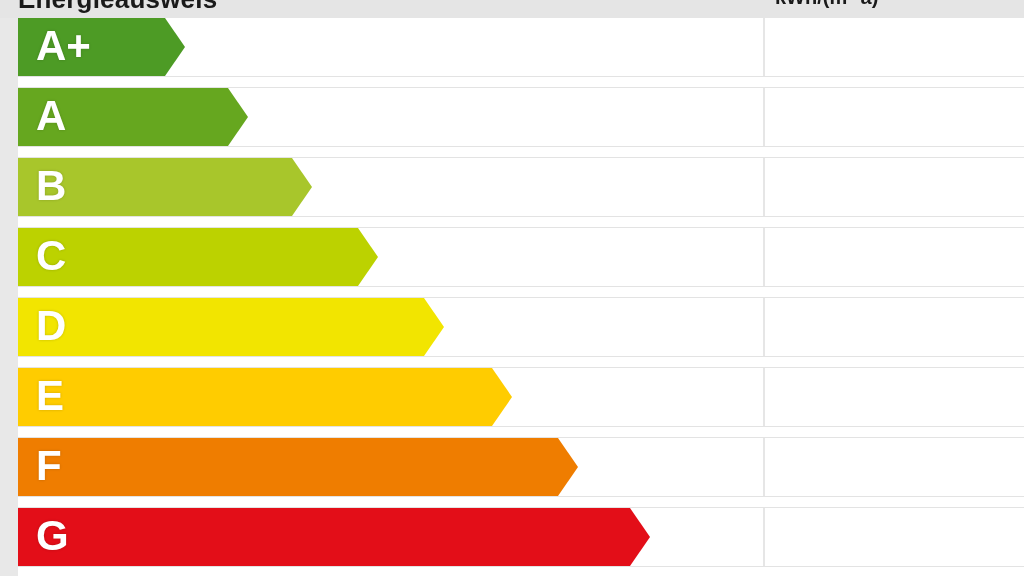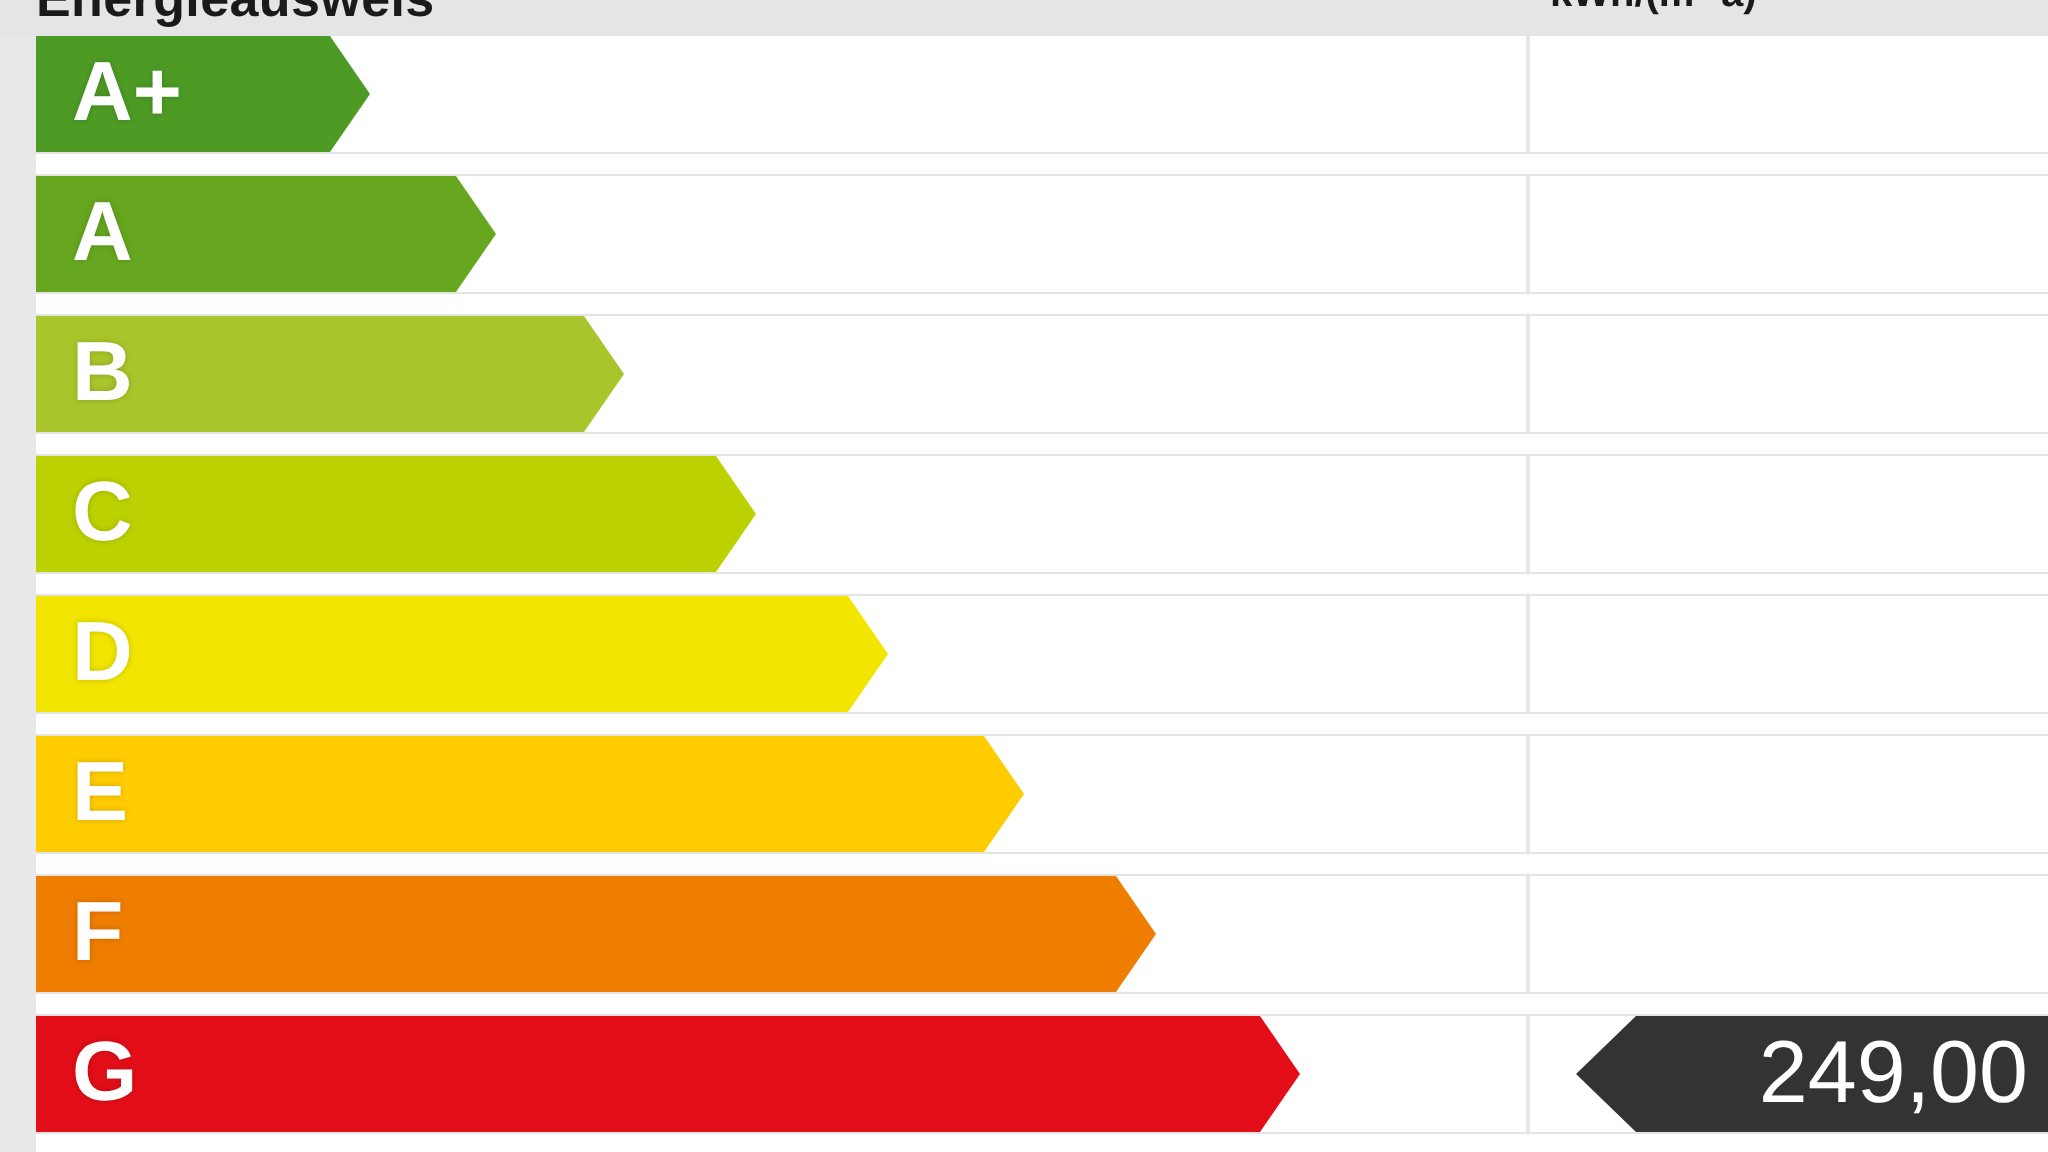--- a/index.html
+++ b/index.html
@@ -199,19 +199,18 @@
         <div class="row" style="top: 420px;">
           <div class="bar" style="width: 560px; background: rgb(239, 125, 0); clip-path: polygon(0% 0%, calc(100% - 20px) 0%, 100% 50%, calc(100% - 20px) 100%, 0% 100%);">
             <span class="bar-label">F</span>
           </div>
           <div class="row-sep"></div>
         </div>
         <div class="row" style="top: 490px;">
           <div class="bar" style="width: 632px; background: rgb(227, 14, 24); clip-path: polygon(0% 0%, calc(100% - 20px) 0%, 100% 50%, calc(100% - 20px) 100%, 0% 100%);">
             <span class="bar-label">G</span>
           </div>
-          <div class="value-pointer" style="left: 788px; width: 236px; top: 0px; background: rgb(51, 51, 51); color: rgb(255, 255, 255);">249,00</div>
           <div class="row-sep"></div>
         </div>
       </div>
   </div>
 
 </div>
 
 </body></html>

